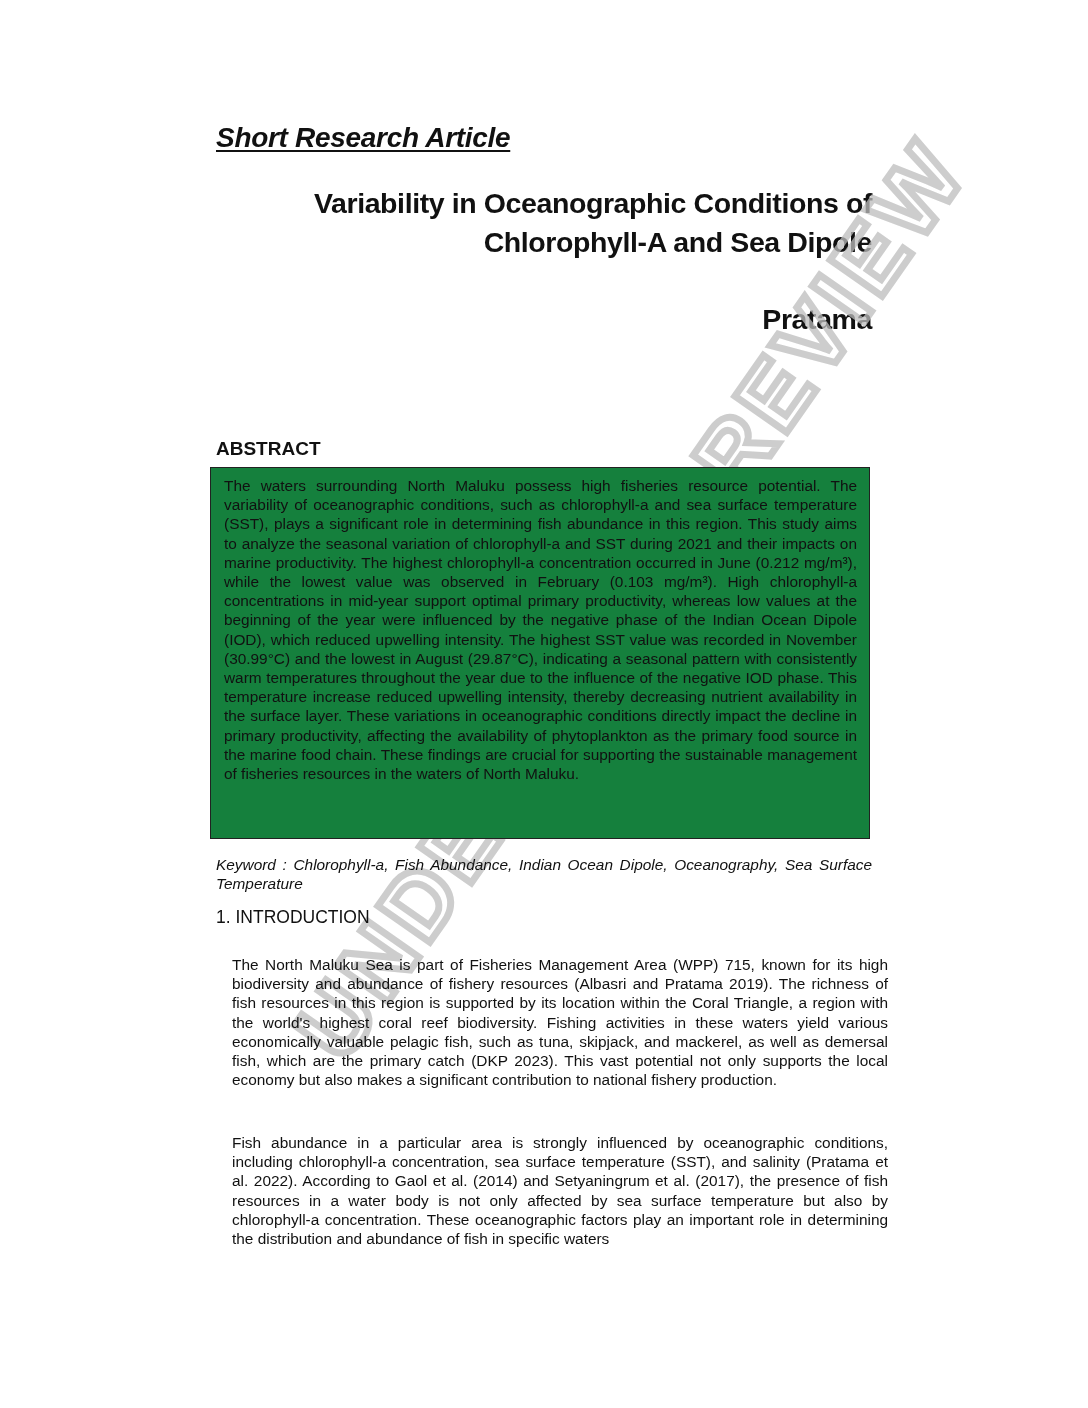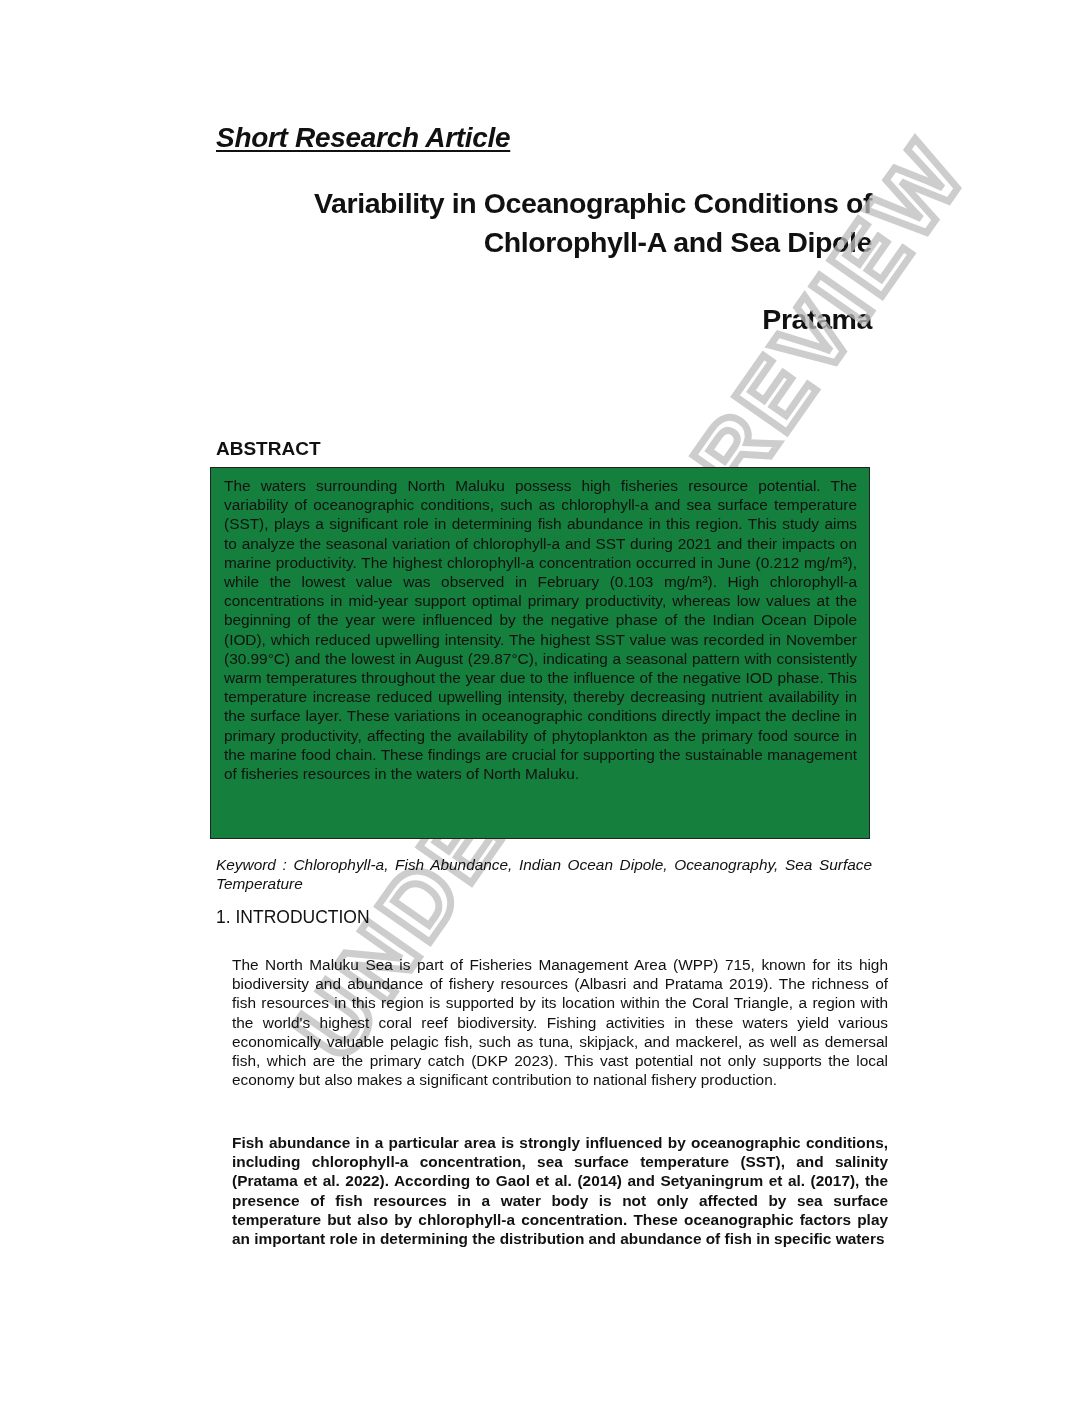--- a/index.html
+++ b/index.html
@@ -28,21 +28,21 @@
   .abstract-text { font-size:15.4px; line-height:19.2px; text-align:justify; margin:0; color:#111; }
 
   .keywords { position:absolute; left:216px; top:843px; width:656px; font-size:15.4px; line-height:19.2px;
               font-style:italic; text-align:justify; z-index:2;margin-top:8px; }
 
   .section-heading { position:absolute; left:216px; top:903px; font-size:17.5px; font-weight:normal; z-index:2; }
 
   .para { position:absolute; left:216px; width:656px; font-size:15.4px; line-height:19.2px;
           text-align:justify; margin:16px; z-index:2; }
   .p1 { top:935px; }
-  .p2 { top:1113px;font-weight:bold; }
+  .p2 { top:1113px; }
 </style>
 </head>
 <body>
 
 <div class="page">
 
   <div class="article-type">Short Research Article</div>
 
   <h1 class="title">
     <span>Variability in Oceanographic Conditions of</span><br>

